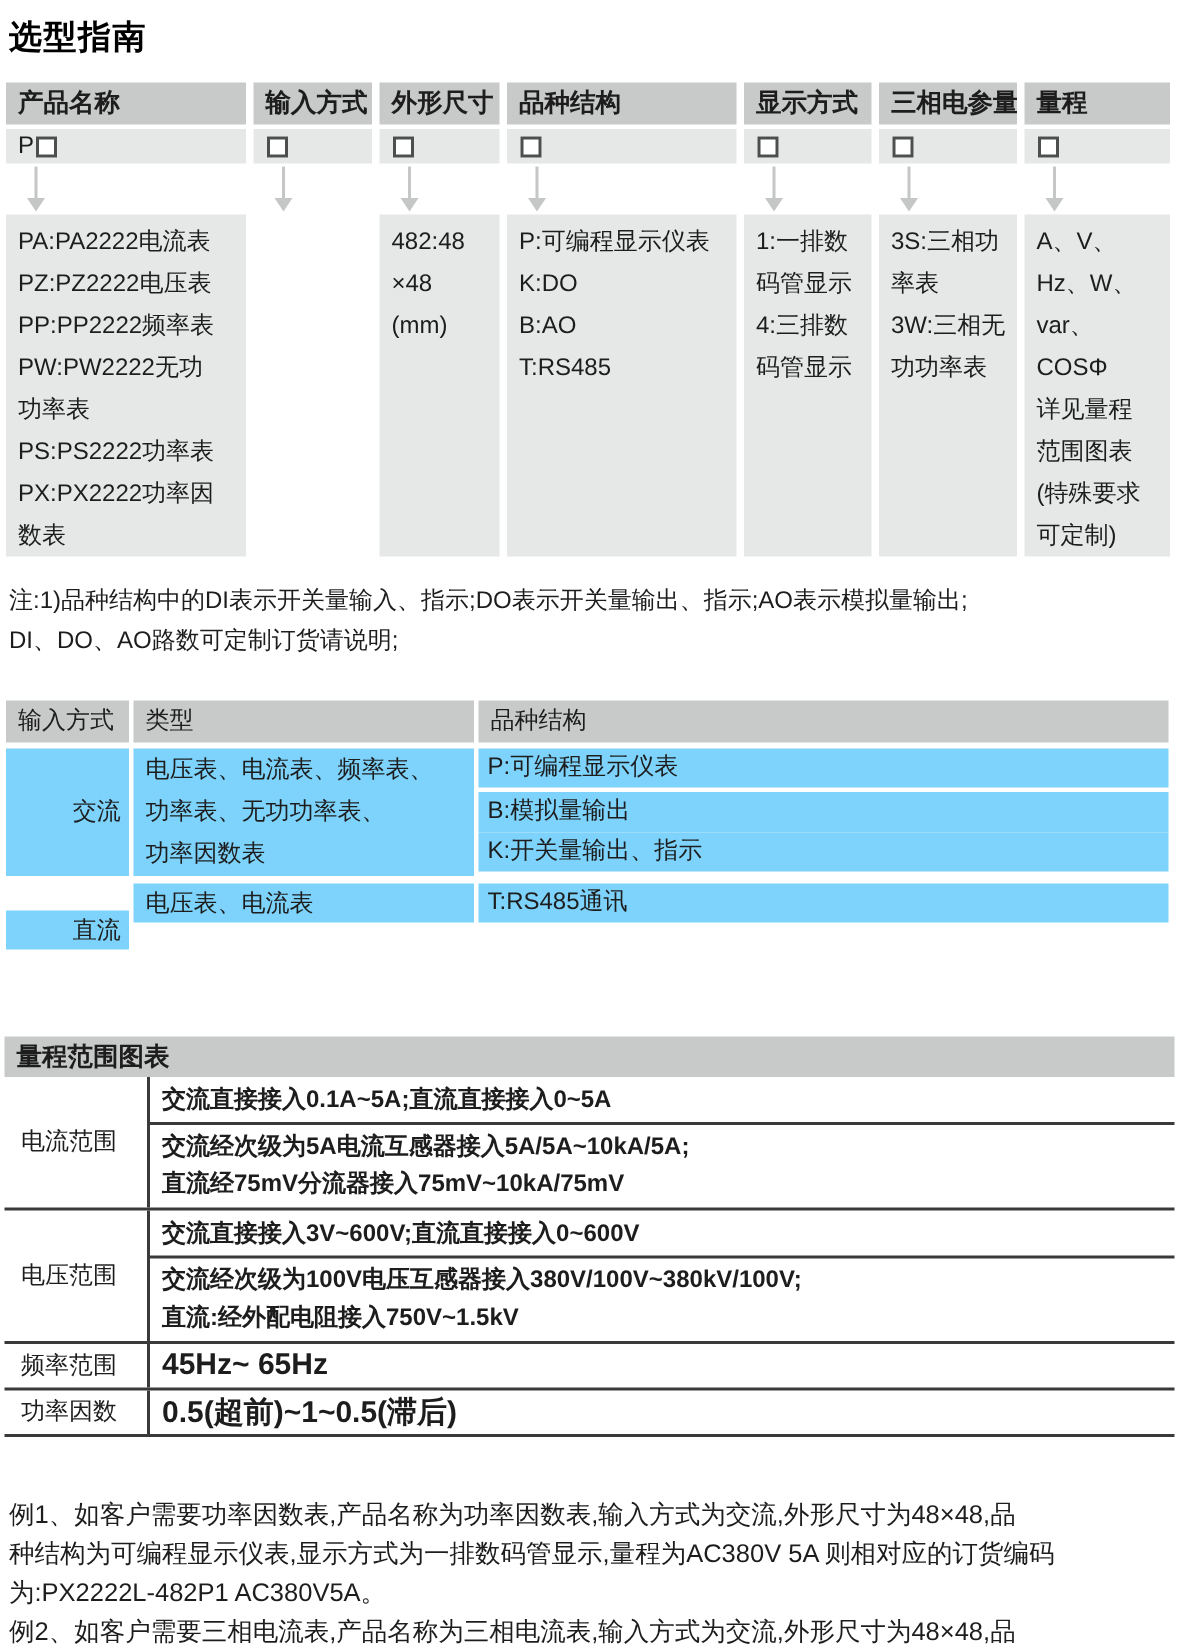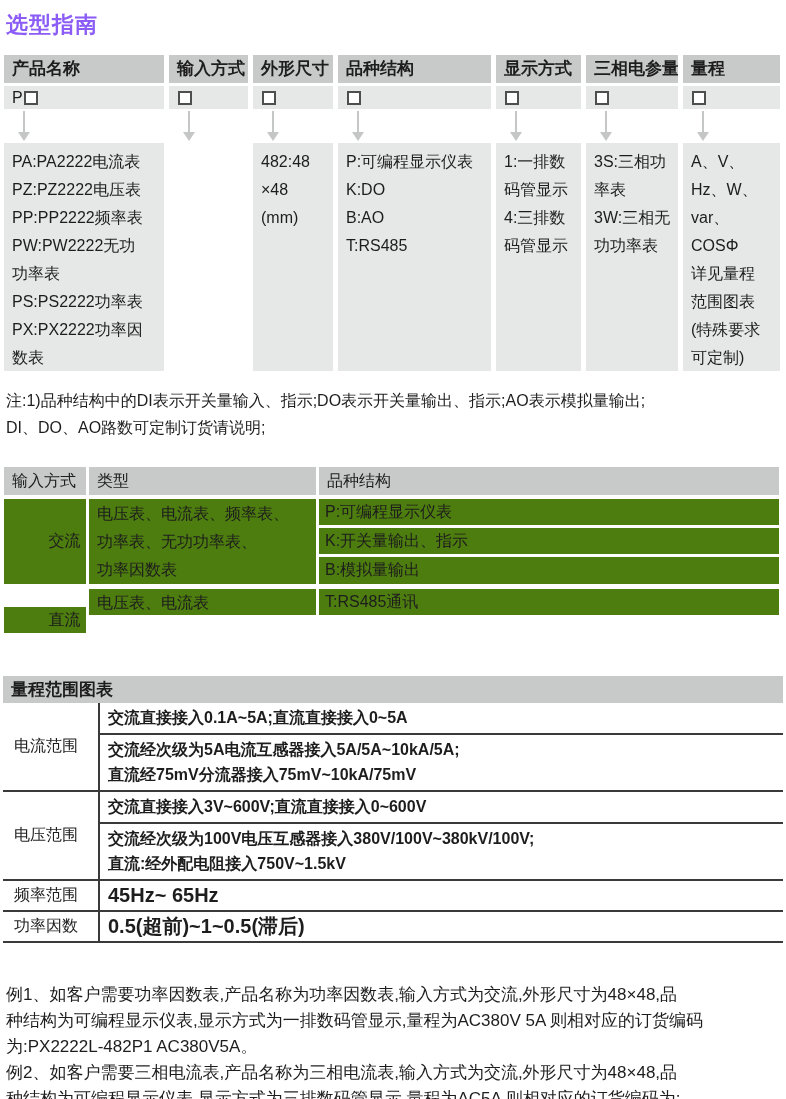--- a/index.html
+++ b/index.html
@@ -6,21 +6,21 @@
   html,body { background:#ffffff; }
   body {
     width:786px; height:1099px;
     font-family:"Liberation Sans","DejaVu Sans",sans-serif;
     color:#1d1d1d;
     overflow:hidden;
   }
   .page { width:786px; height:1099px; padding:8px 3px 0 3px; }
 
   .doc-title {
-    font-size:22px; font-weight:bold; color:#8b5cf6;
+    font-size:22px; font-weight:bold; color:#000000;
     margin:2px 0 0 3px; letter-spacing:1px;
   }
 
   
   .sel-table { display:flex; gap:5px; margin-top:15px; margin-left:1px; }
   .sel-col { display:flex; flex-direction:column; }
   .cell-head {
     background:#c8c9c9; height:28px; line-height:28px;
     font-size:17px; font-weight:bold; padding-left:8px;
     white-space:nowrap; overflow:hidden;
@@ -54,35 +54,35 @@
     white-space:pre-line;
   }
 
   
   .t2 { display:flex; gap:3px; margin-top:26px; margin-left:1px; }
   .t2-col { display:flex; flex-direction:column; }
   .t2-head {
     background:#c8c9c9; height:28px; line-height:28px;
     font-size:16px; padding-left:8px; margin-bottom:4px; white-space:nowrap;
   }
-  .t2-cell { background:#4d7c0f; font-size:16px; }
+  .t2-cell { background:#7dd3fc; font-size:16px; }
   .t2-io {
     height:85px; display:flex; align-items:center; justify-content:center;padding-left:39px;
   }
   .t2-io.dc { height:26px; margin-top:23px; }
   .t2-types {
     height:85px; line-height:28px; padding:1px 0 0 8px; white-space:pre-line;
   }
   .t2-types.dc { height:26px; line-height:25px; margin-top:5px; }
   .t2-struct { height:26px; line-height:26px; padding-left:6px; margin-bottom:3px; }
   .t2-struct.last { height:27px; margin-bottom:0; }
   .t2-struct.dc { height:26px; margin-top:5px; margin-bottom:0; }
 
   
-  .t3 { margin-top:43px; width:780px; }
+  .t3 { margin-top:58px; width:780px; }
   .t3-titlebar {
     background:#c8c9c9; height:27px; line-height:27px;
     font-size:17px; font-weight:bold; padding-left:8px;
   }
   .t3-section { display:flex; border-bottom:2px solid #3a3a3a; }
   .t3-label {
     width:97px; flex:0 0 97px; border-right:2px solid #3a3a3a;
     display:flex; align-items:center; padding-left:11px;
     font-size:16px;
   }
@@ -261,22 +261,22 @@
       <div class="t2-head">类型</div>
       <div class="t2-cell t2-types">电压表、电流表、频率表、
 功率表、无功功率表、
 功率因数表</div>
       <div class="t2-cell t2-types dc">电压表、电流表</div>
     </div>
 
     <div class="t2-col" style="width:460px">
       <div class="t2-head">品种结构</div>
       <div class="t2-cell t2-struct">P:可编程显示仪表</div>
+      <div class="t2-cell t2-struct last">B:模拟量输出</div>
       <div class="t2-cell t2-struct">K:开关量输出、指示</div>
-      <div class="t2-cell t2-struct last">B:模拟量输出</div>
       <div class="t2-cell t2-struct dc">T:RS485通讯</div>
     </div>
 
   </div>
 
   <div class="t3">
     <div class="t3-titlebar">量程范围图表</div>
 
     <div class="t3-section">
       <div class="t3-label">电流范围</div>

